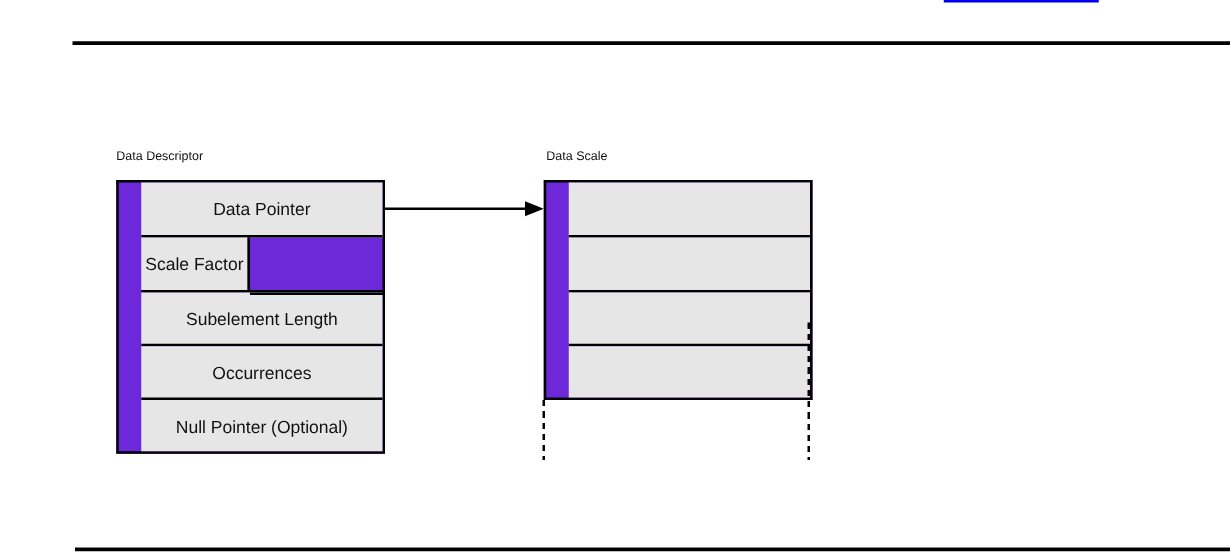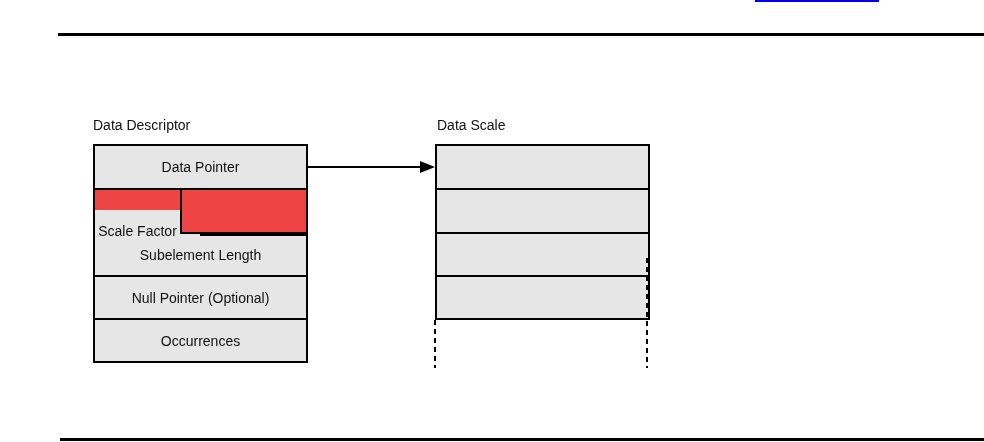--- a/index.html
+++ b/index.html
@@ -19,48 +19,49 @@
   }
   .abs{position:absolute;}
   
   .link-underline{left:755px;top:0;width:124px;height:2px;background:var(--link);}
   
   .rule{background:var(--line);}
   .rule-top{left:58px;top:33px;width:926px;height:3px;}
   .rule-bottom{left:60px;top:438px;width:924px;height:3px;}
   
   .box-label{
-    font-size:14px;line-height:15px;white-space:nowrap;color:var(--text);
+    font-size:10px;line-height:15px;white-space:nowrap;color:var(--text);
   }
   .label-descriptor{left:93px;top:118px;}
   .label-item{left:437px;top:118px;}
   
   .struct-box{
     border:2px solid var(--line);
     box-sizing:border-box;
-    background:#ef4444;
+    background:#6d28d9;
+    padding-left:18px;
   }
   .descriptor-box{left:93px;top:144px;width:215px;height:219px;}
   .item-box{left:435px;top:144px;width:215px;height:176px;}
   .cell{
     background:var(--cell-fill);
     border-bottom:2px solid var(--line);
     display:flex;align-items:center;justify-content:center;
     font-size:14px;color:var(--text);white-space:nowrap;
     box-sizing:content-box;
   }
   .cell:last-child{border-bottom:none;}
   .h42{height:42px;}
   .h41{height:41px;text-align:center;}
   .row-split{
     display:flex;flex-direction:row;align-items:stretch;
     height:42px;border-bottom:2px solid var(--line);
   }
   .row-split .cell{border-bottom:none;height:42px;}
-  .split-left{width:85px;margin-top:20px;}
+  .split-left{width:85px;}
   .vdivider{width:2px;background:var(--line);}
   .split-right{flex:1;}
   
   .datatype-step{left:200px;top:234px;width:108px;height:2px;background:var(--line);}
   
   .arrow-line{left:308px;top:166px;width:113px;height:2px;background:var(--line);}
   .arrow-head{
     left:420px;top:161px;width:0;height:0;
     border-top:6px solid transparent;
     border-bottom:6px solid transparent;
@@ -87,22 +88,22 @@
 
   <div class="abs box-label label-item">Data Scale</div>
 
   <div class="abs struct-box descriptor-box">
     <div class="cell h42">Data Pointer</div>
     <div class="row-split">
       <div class="cell split-left">Scale Factor</div>
       <div class="vdivider"></div>
     </div>
     <div class="cell h41">Subelement Length</div>
+    <div class="cell h41">Occurrences</div>
     <div class="cell h41">Null Pointer (Optional)</div>
-    <div class="cell h41">Occurrences</div>
   </div>
 
   <div class="abs datatype-step"></div>
 
   <div class="abs arrow-line"></div>
   <div class="abs arrow-head"></div>
 
   <div class="abs struct-box item-box">
     <div class="cell h42"></div>
     <div class="cell h42"></div>

